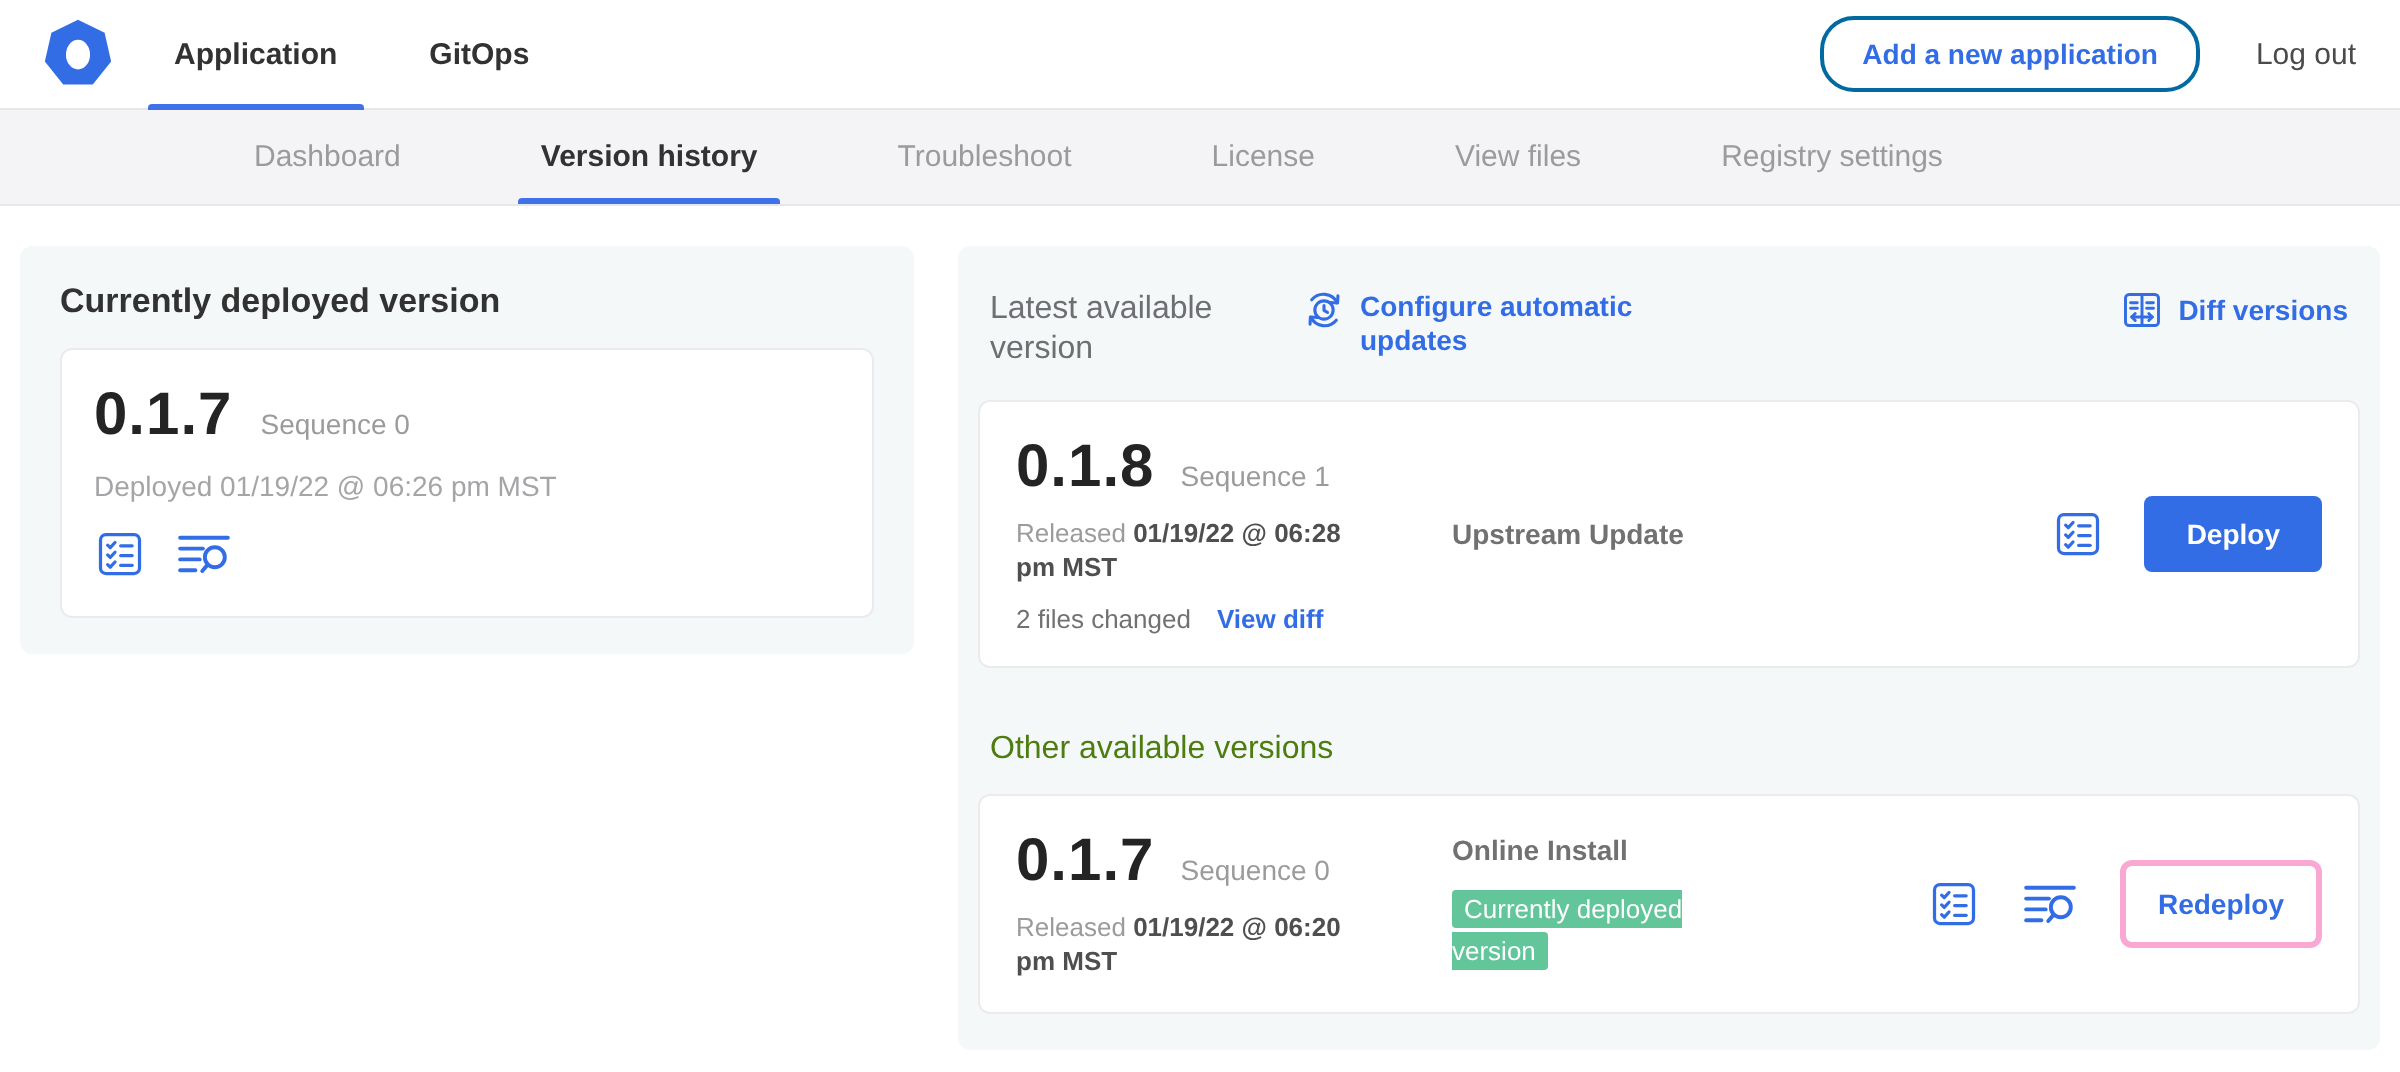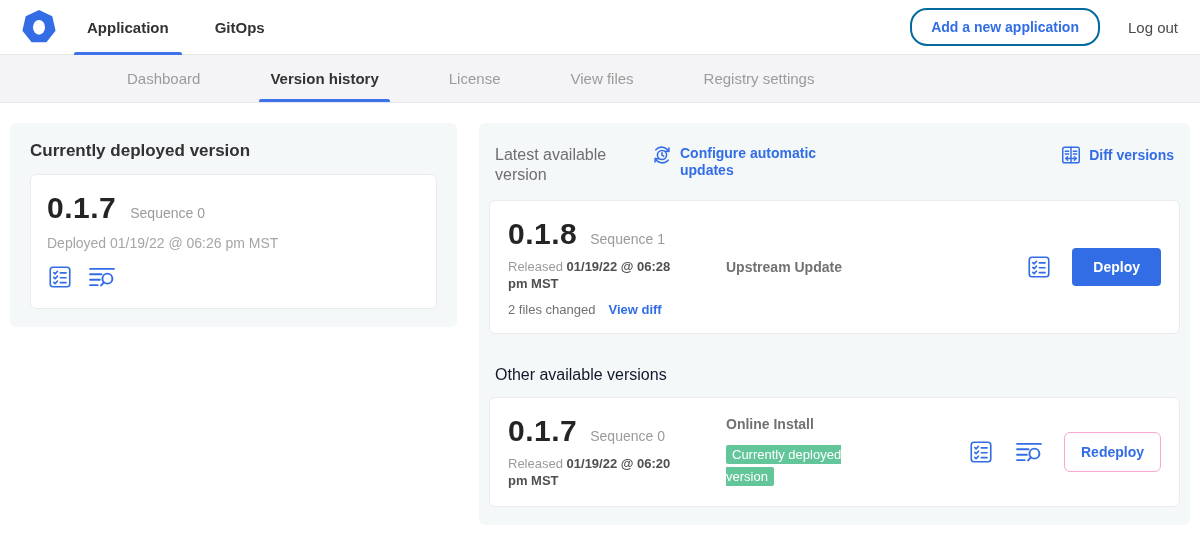--- a/index.html
+++ b/index.html
@@ -65,23 +65,23 @@
   .view-diff { color:#326de6; font-weight:700; margin-left:13px; cursor:pointer; }
   .vc-mid { flex:1; padding-left:6px; }
   .source { font-size:14px; font-weight:600; color:#717171; }
   .badge-wrap { width:152px; margin-top:11px; line-height:21px; }
   .badge { background:#63c69a; color:#fff; font-size:13px; font-weight:500; padding:2px 6px;
     border-radius:2px; }
   .vc-actions { display:flex; align-items:center; gap:20px; flex:none; }
   .deploy-btn { background:#326de6; color:#fff; font-weight:700; font-size:14px; border:none;
     border-radius:4px; padding:11px 21px; cursor:pointer; font-family:"Liberation Sans", sans-serif; }
   .redeploy-btn { background:#fff; color:#326de6; font-weight:700; font-size:14px;
-    border:1px solid #f9a8d4; border-radius:6px; padding:11px 16px; cursor:pointer;
+    border:3px solid #f9a8d4; border-radius:6px; padding:11px 16px; cursor:pointer;
     font-family:"Liberation Sans", sans-serif; }
-  .other-title { margin:32px 6px 13px 6px; font-size:16px; color:#0f172a; }
+  .other-title { margin:32px 6px 13px 6px; font-size:16px; color:#4d7c0f; }
 </style>
 </head>
 <body>
 
 <div class="header">
   <span class="logo">
     <svg viewBox="0 0 36 36">
       <polygon points="18,1.8 30.6,7.9 33.7,21.5 25,32.4 11,32.4 2.3,21.5 5.4,7.9" fill="#326de6"></polygon>
       <ellipse cx="18" cy="18.3" rx="5.7" ry="7" fill="#ffffff"></ellipse>
     </svg>
@@ -98,20 +98,23 @@
   <button class="add-btn">Add a new application</button>
   <span class="logout">Log out</span>
 </div>
 
 <div class="subnav">
   <div class="subnav-item">
     <span>Dashboard</span>
   </div>
   <div class="subnav-item active">
     <span>Version history</span>
+  </div>
+  <div class="subnav-item">
+    <span>Troubleshoot</span>
   </div>
   <div class="subnav-item">
     <span>License</span>
   </div>
   <div class="subnav-item">
     <span>View files</span>
   </div>
   <div class="subnav-item">
     <span>Registry settings</span>
   </div>

